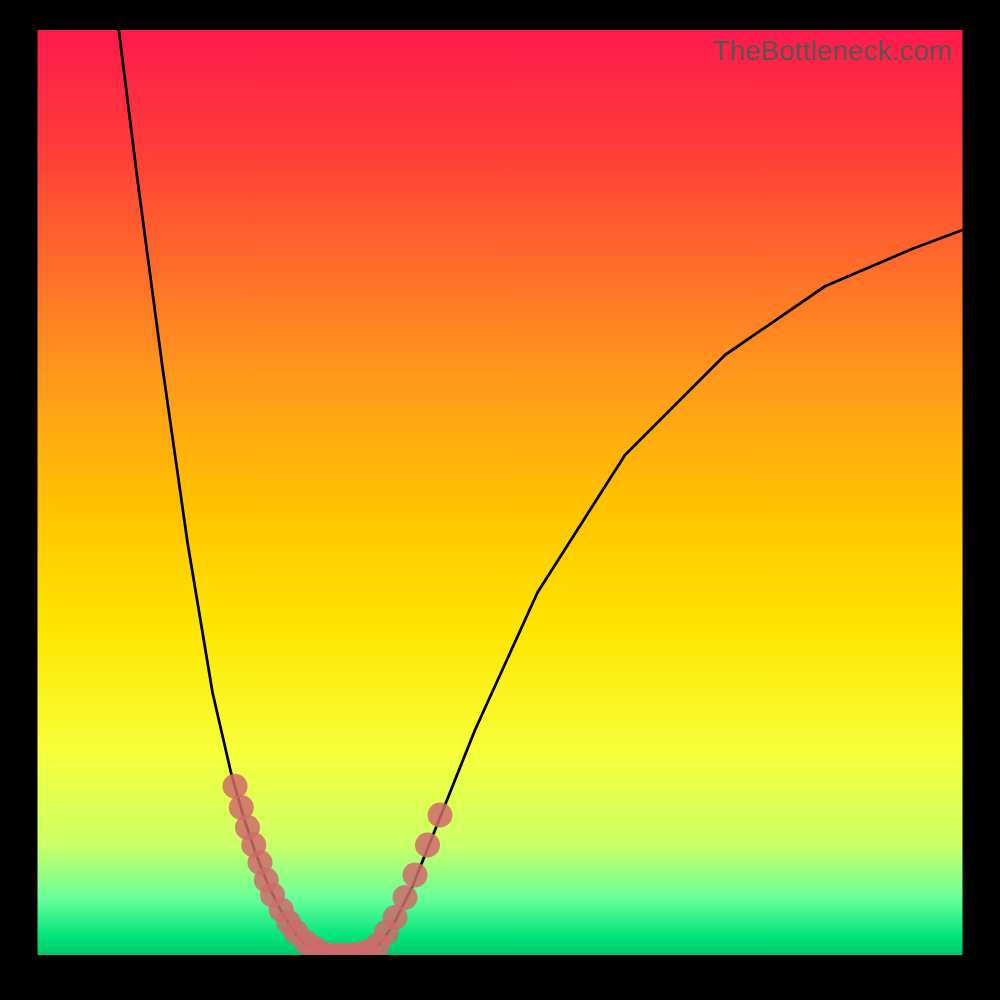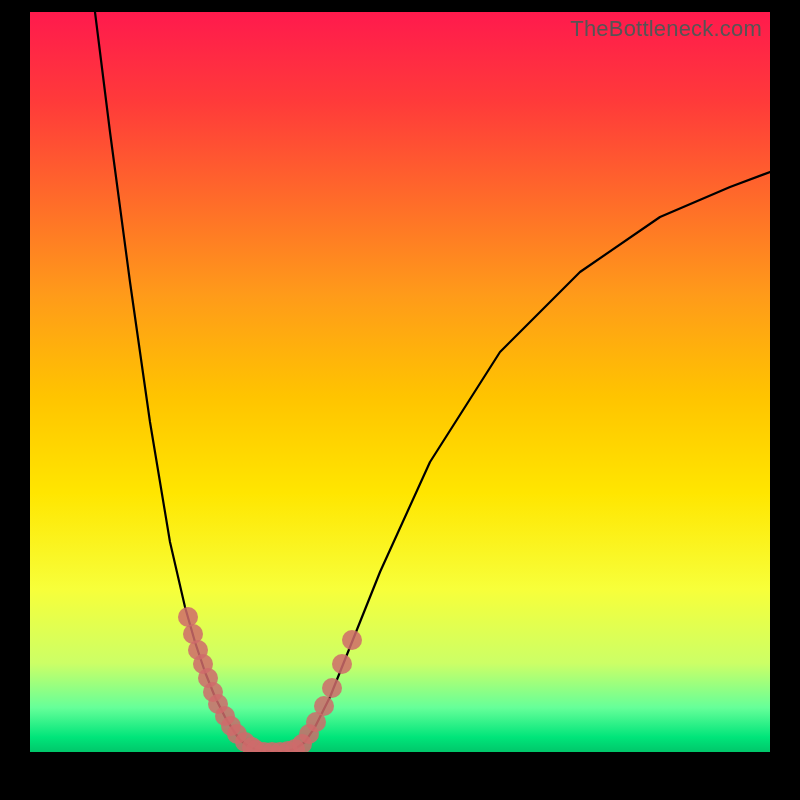--- a/index.html
+++ b/index.html
@@ -6,21 +6,21 @@
   html, body { width: 800px; height: 800px; overflow: hidden; }
   .outer {
     width: 800px;
     height: 800px;
     background: #000;
     position: relative;
   }
   .plot {
     position: absolute;
     left: 30px;
-    top: 12px;
+    top: 24px;
     width: 740px;
     height: 740px;
     background: linear-gradient(to bottom,
       #ff1a4d 0%,
       #ff3a3a 12%,
       #ff6a2a 25%,
       #ff9a1a 38%,
       #ffc400 52%,
       #ffe600 65%,
       #f7ff3a 78%,

